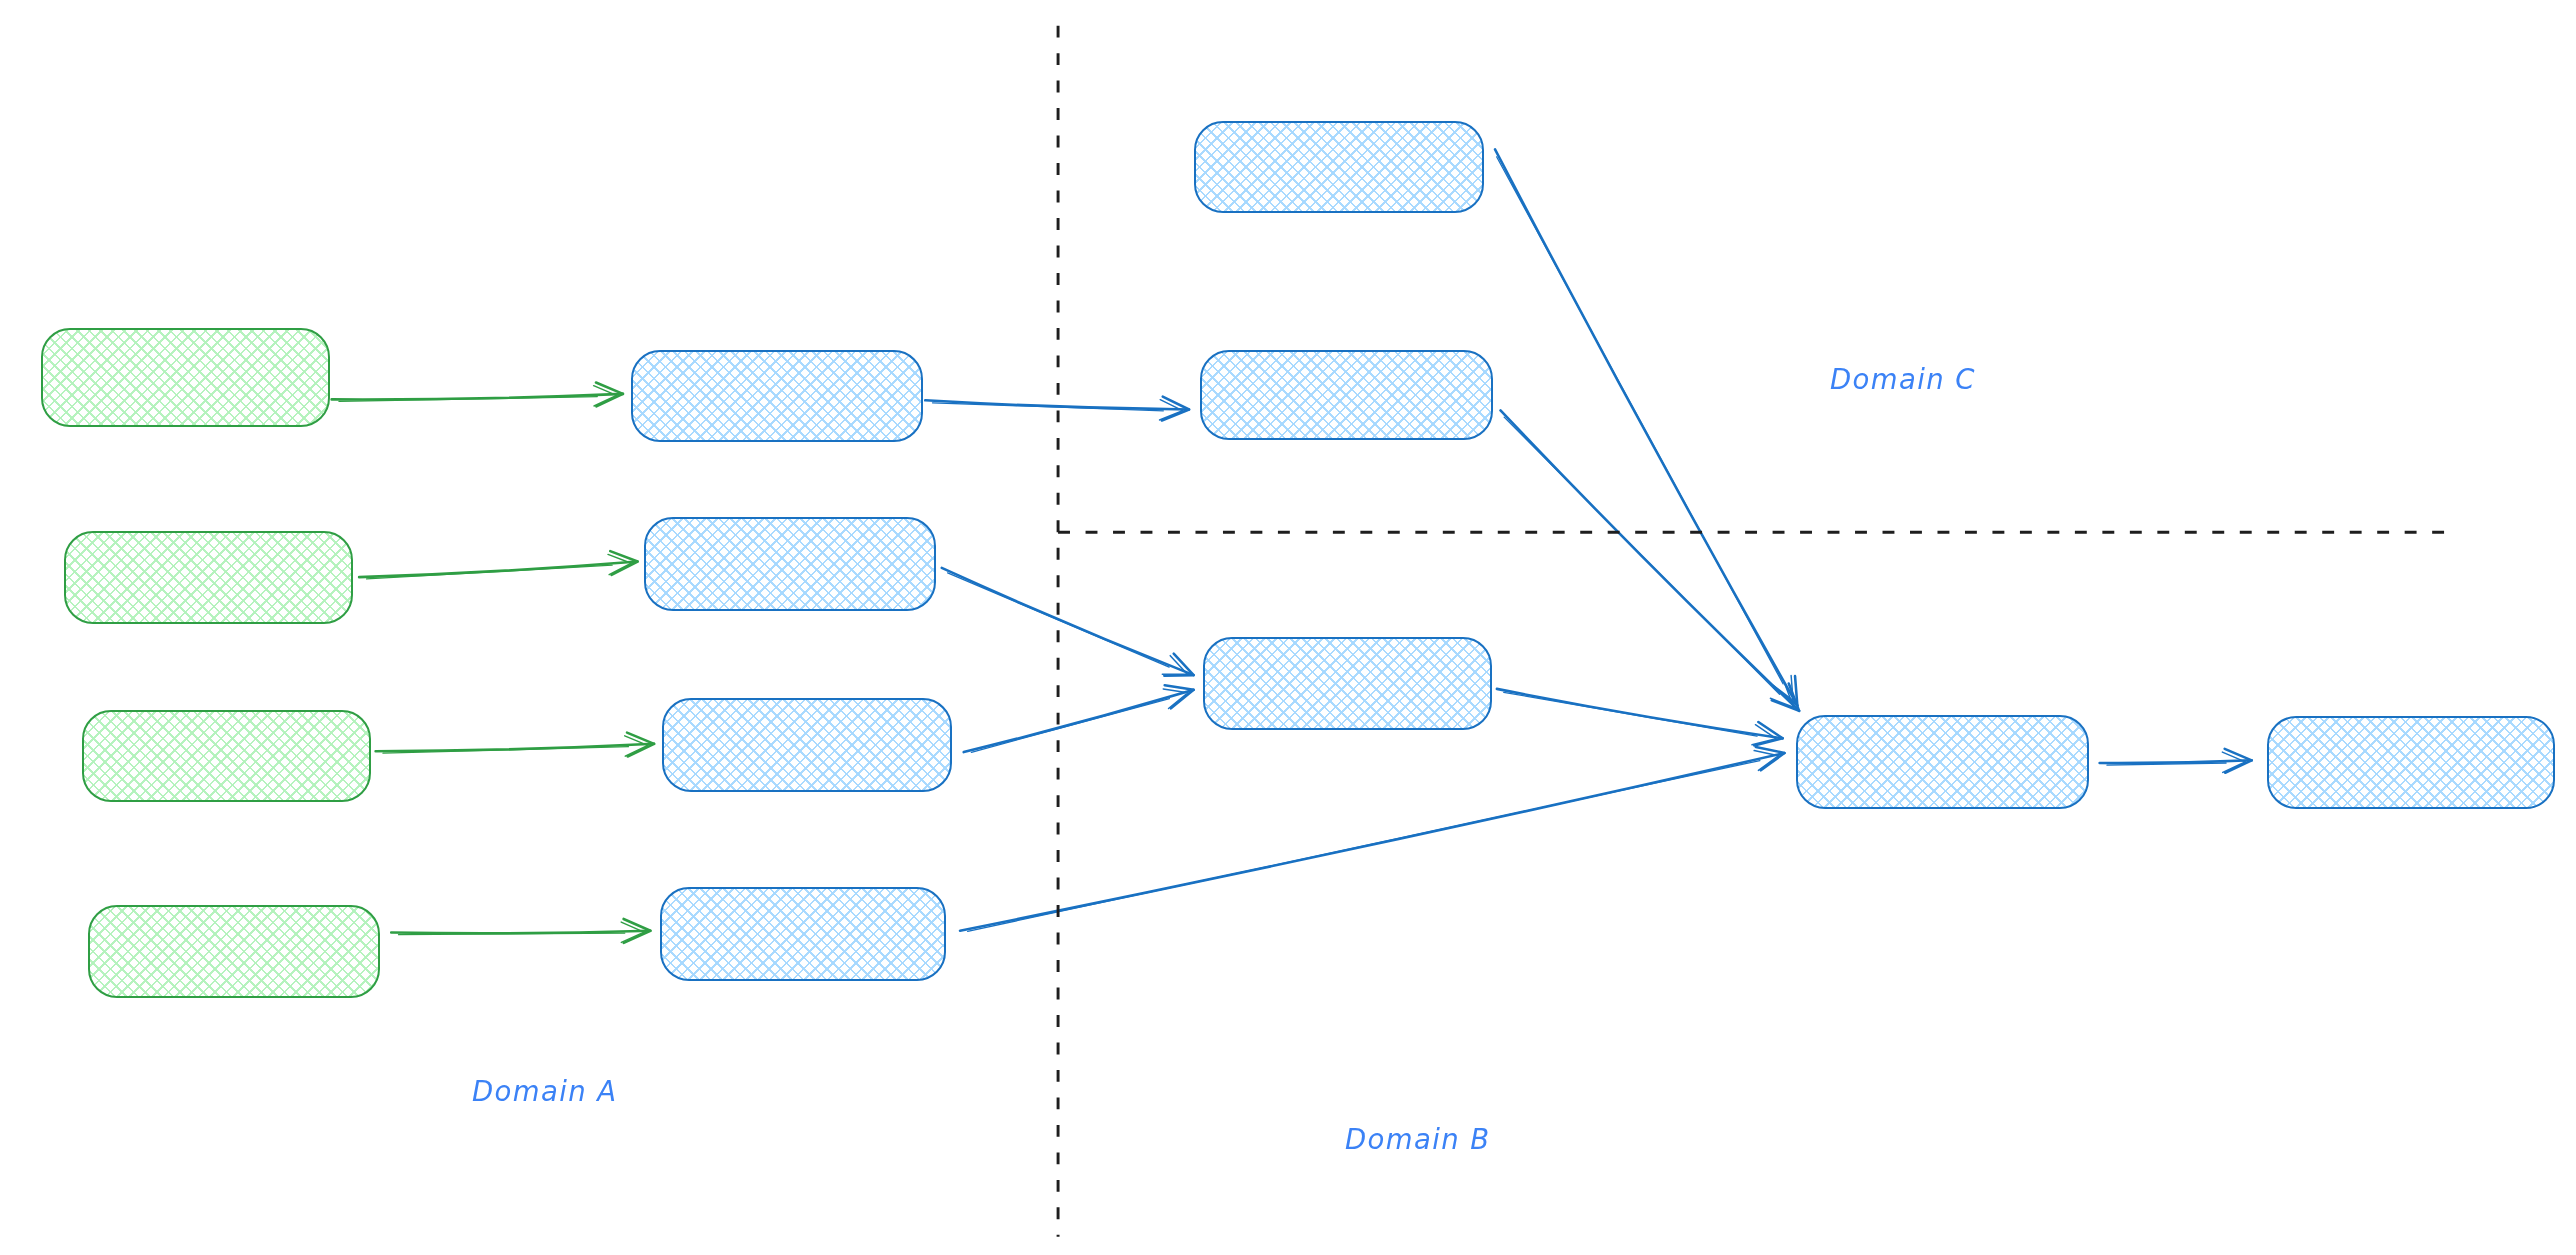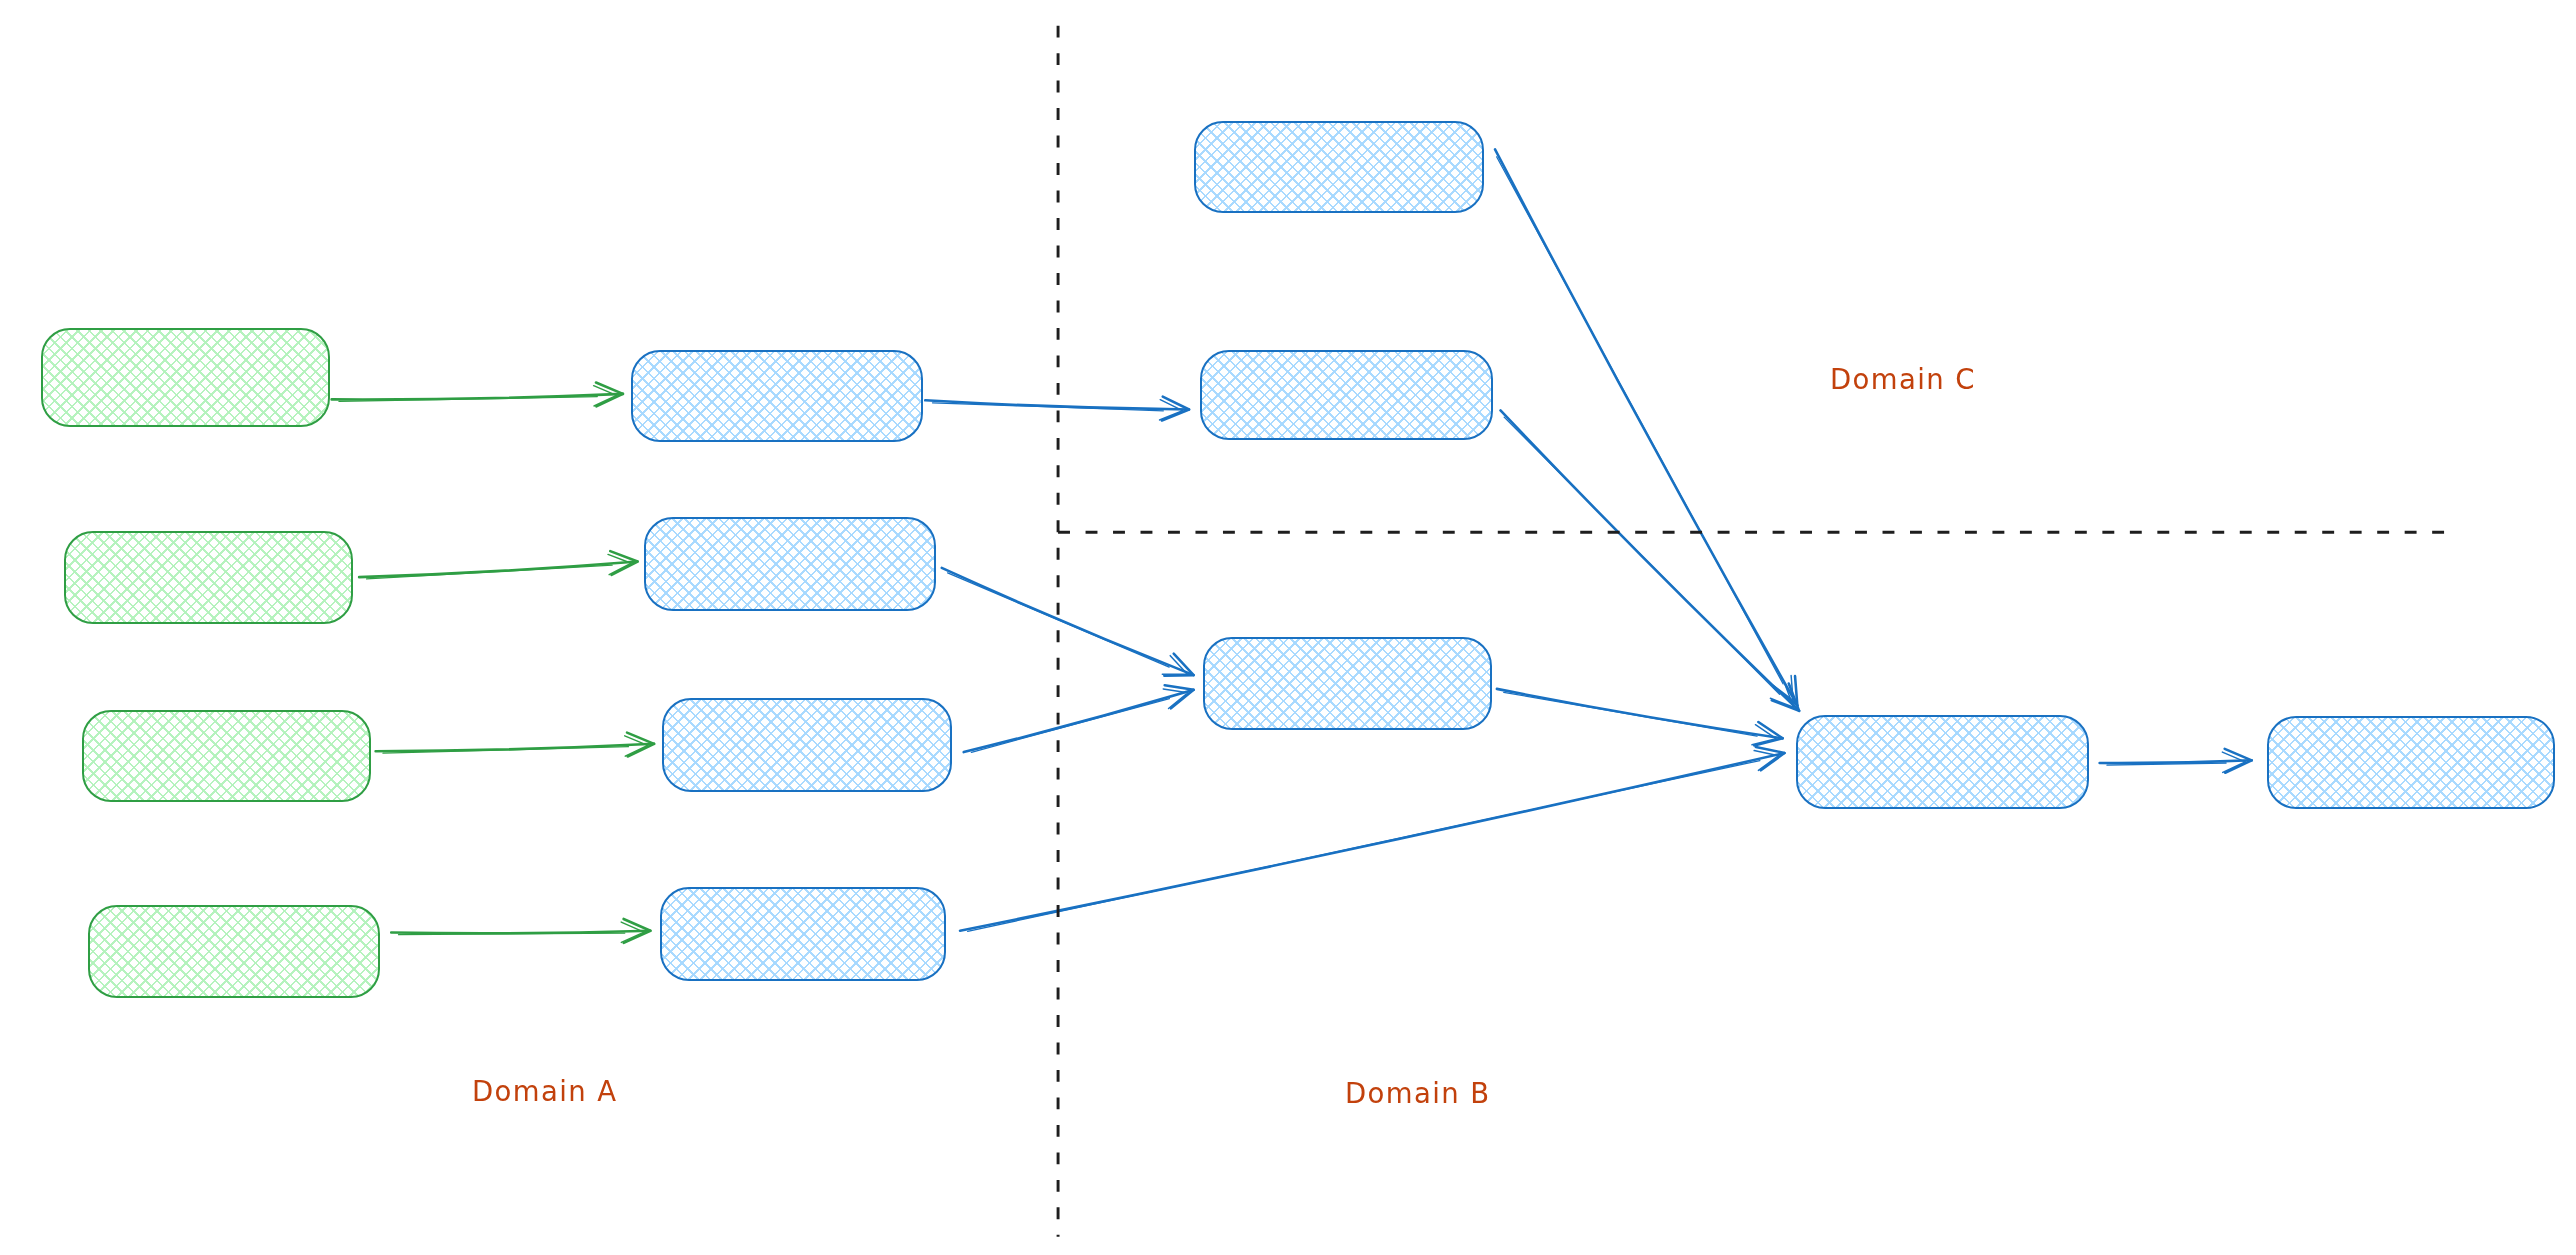--- a/index.html
+++ b/index.html
@@ -35,27 +35,28 @@
       repeating-linear-gradient(135deg, rgba(178,242,187,0.95) 0 1.8px, transparent 1.8px 8.2px);
   }
   .node.blue {
     border: 2.7px solid #1971c2;
     background-image:
       repeating-linear-gradient(45deg,  rgba(165,216,255,0.95) 0 1.8px, transparent 1.8px 8.2px),
       repeating-linear-gradient(135deg, rgba(165,216,255,0.95) 0 1.8px, transparent 1.8px 8.2px);
   }
   .domain-label {
     position: absolute;
-    color: #c2410c;
+    color: #3b82f6;
     font-size: 27.5px;
+    font-style: italic;
     letter-spacing: 1.4px;
     white-space: nowrap;
   }
   #label-domain-a { left: 465px;  top: 1075px; margin-left: 7px; }
-  #label-domain-b { left: 1345px; top: 1077px; }
+  #label-domain-b { left: 1345px; top: 1123px; }
   #label-domain-c { left: 1830px; top: 363px; }
 </style>
 </head>
 <body>
 
 <div id="canvas">
   <svg id="edges-layer" xmlns="http://www.w3.org/2000/svg" viewBox="0 0 2812 1370">
       <g>
         <path d="M 362 436 Q 521.072 436.816 680 430" fill="none" stroke="#2f9e44" stroke-width="2.8" stroke-linecap="round"></path>
         <path d="M 370.0438513464624 438.2486563801555 L 652.0502576104157 432.9277807902696" fill="none" stroke="#2f9e44" stroke-width="1.4" stroke-linecap="round"></path>

